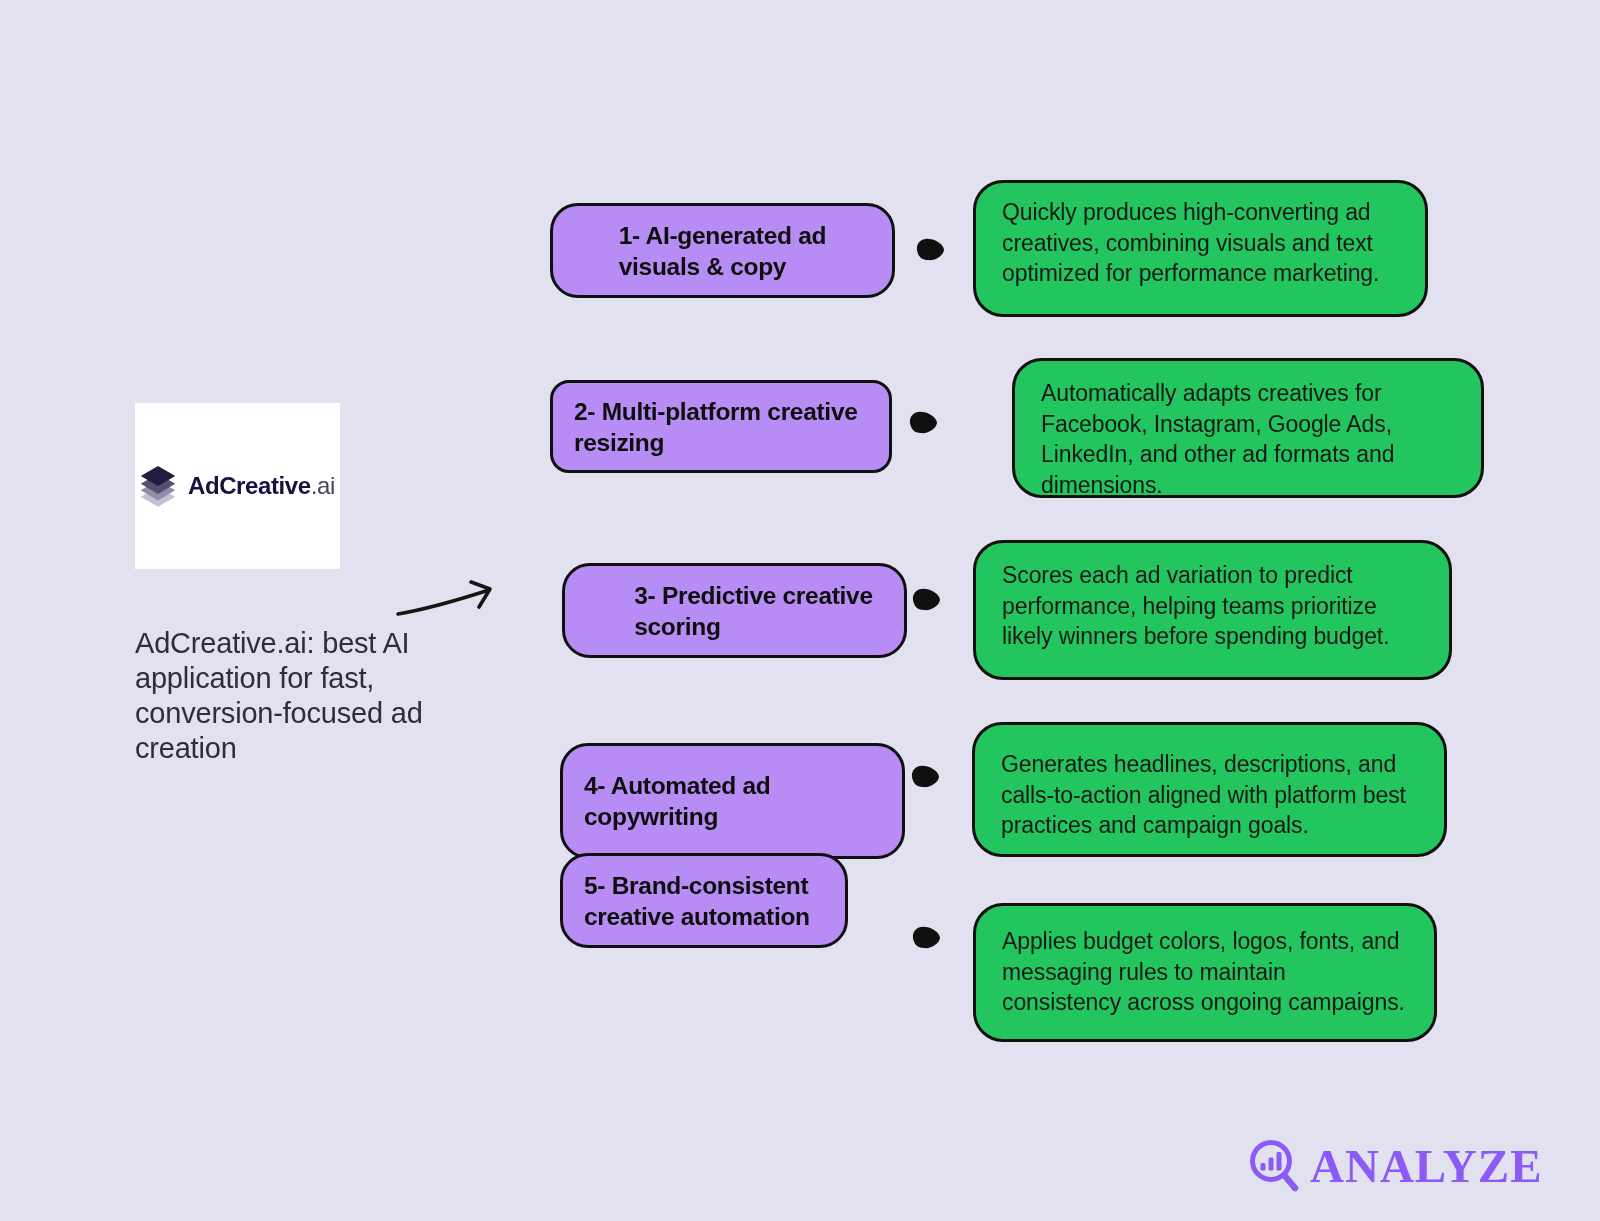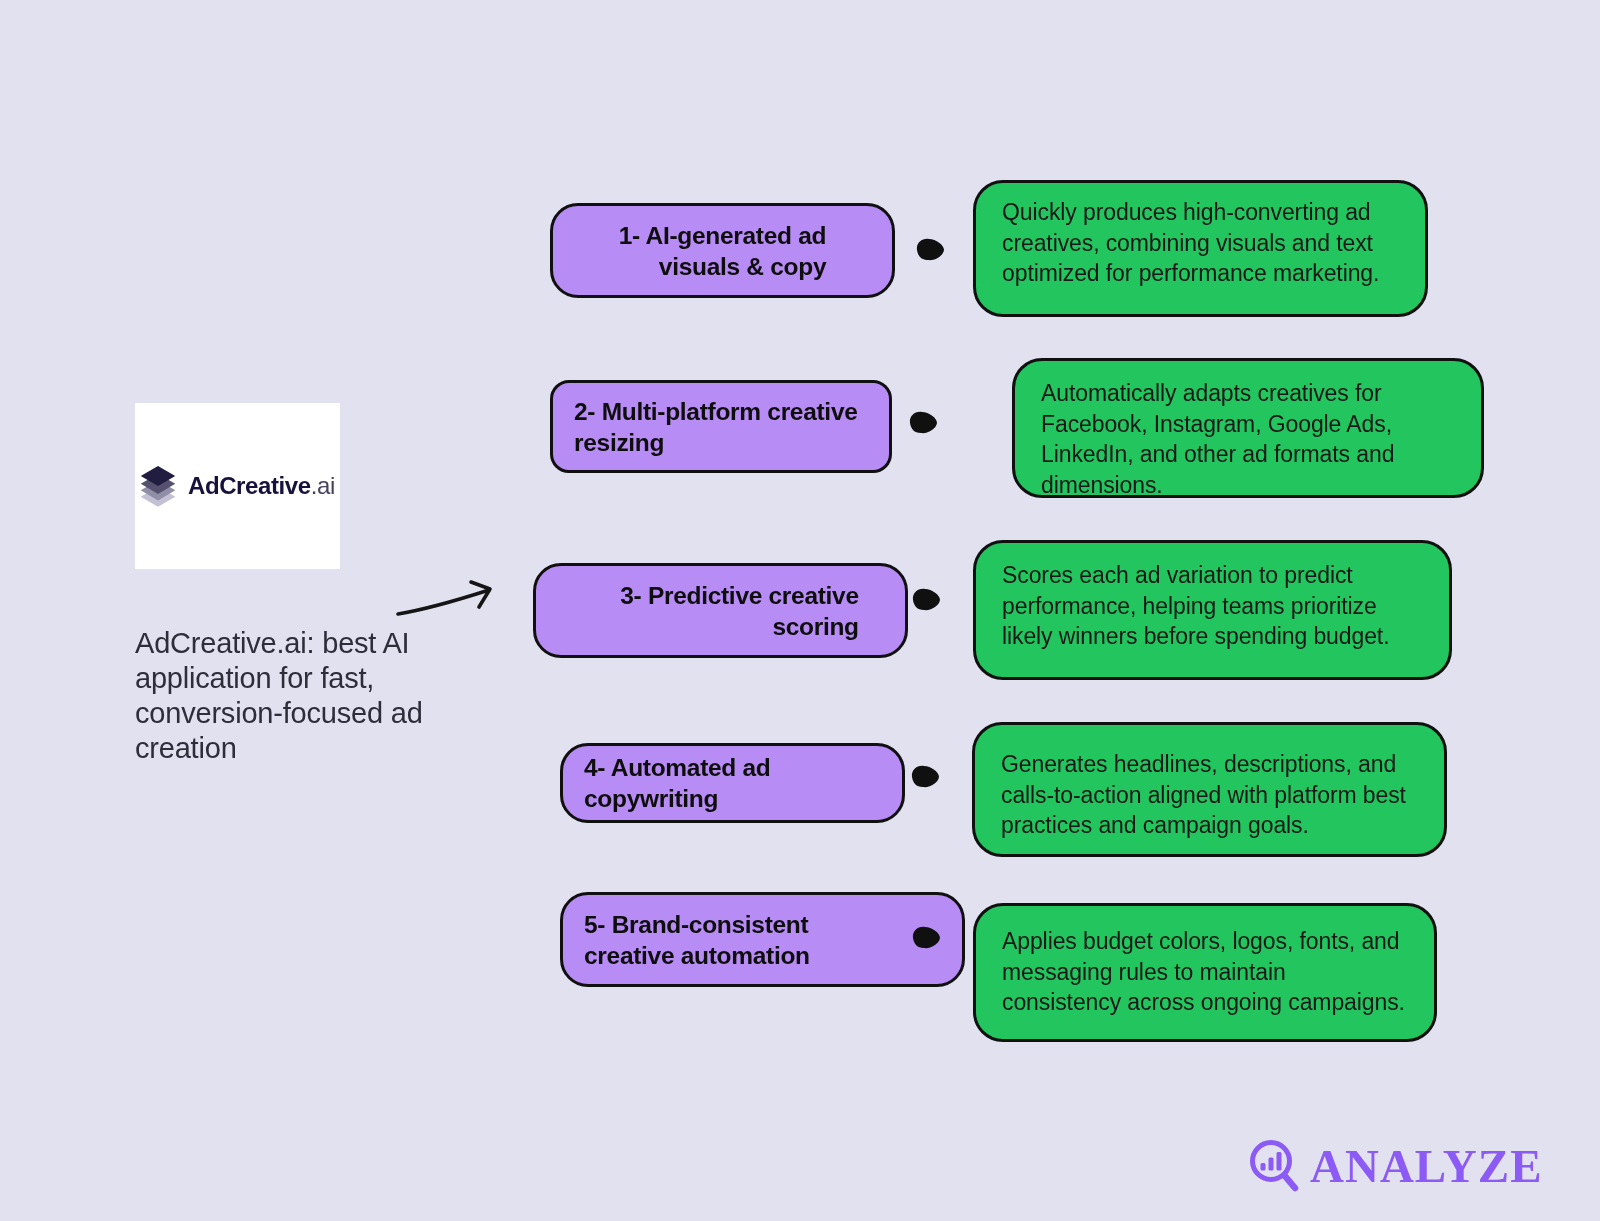--- a/index.html
+++ b/index.html
@@ -46,28 +46,28 @@
     border: 3px solid #101010;
     border-radius: 28px;
     display: flex; align-items: center;
     font-weight: 700;
     font-size: 24.5px;
     line-height: 31px;
     color: #0E0E0E;
     letter-spacing: -0.3px;
     white-space: pre-line;
   }
-  .pill-center { justify-content: center; text-align: right; padding: 0 10px; }
+  .pill-center { justify-content: center; text-align: left; padding: 0 10px; }
   .pill-left   { justify-content: flex-start; text-align: left; padding: 0 12px 0 21px; }
 
   .pill-1 { left: 550px; top: 203px; width: 345px; height: 95px; }
   .pill-2 { left: 550px; top: 380px; width: 342px; height: 93px; border-radius: 19px; }
-  .pill-3 { left: 533px; top: 563px; width: 375px; height: 95px; padding-left: 48px; }
-  .pill-4 { left: 560px; top: 743px; width: 345px; height: 80px; }
-  .pill-5 { left: 560px; top: 892px; width: 405px; height: 95px; }
+  .pill-3 { left: 562px; top: 563px; width: 345px; height: 95px; padding-left: 48px; }
+  .pill-4 { left: 560px; top: 743px; width: 345px; height: 116px; }
+  .pill-5 { left: 560px; top: 853px; width: 288px; height: 95px; }
 
   
   .card {
     position: absolute;
     background: #22c55e;
     border: 3px solid #101010;
     border-radius: 30px;
     padding: 14px 26px;
     font-size: 23px;
     line-height: 30.5px;

